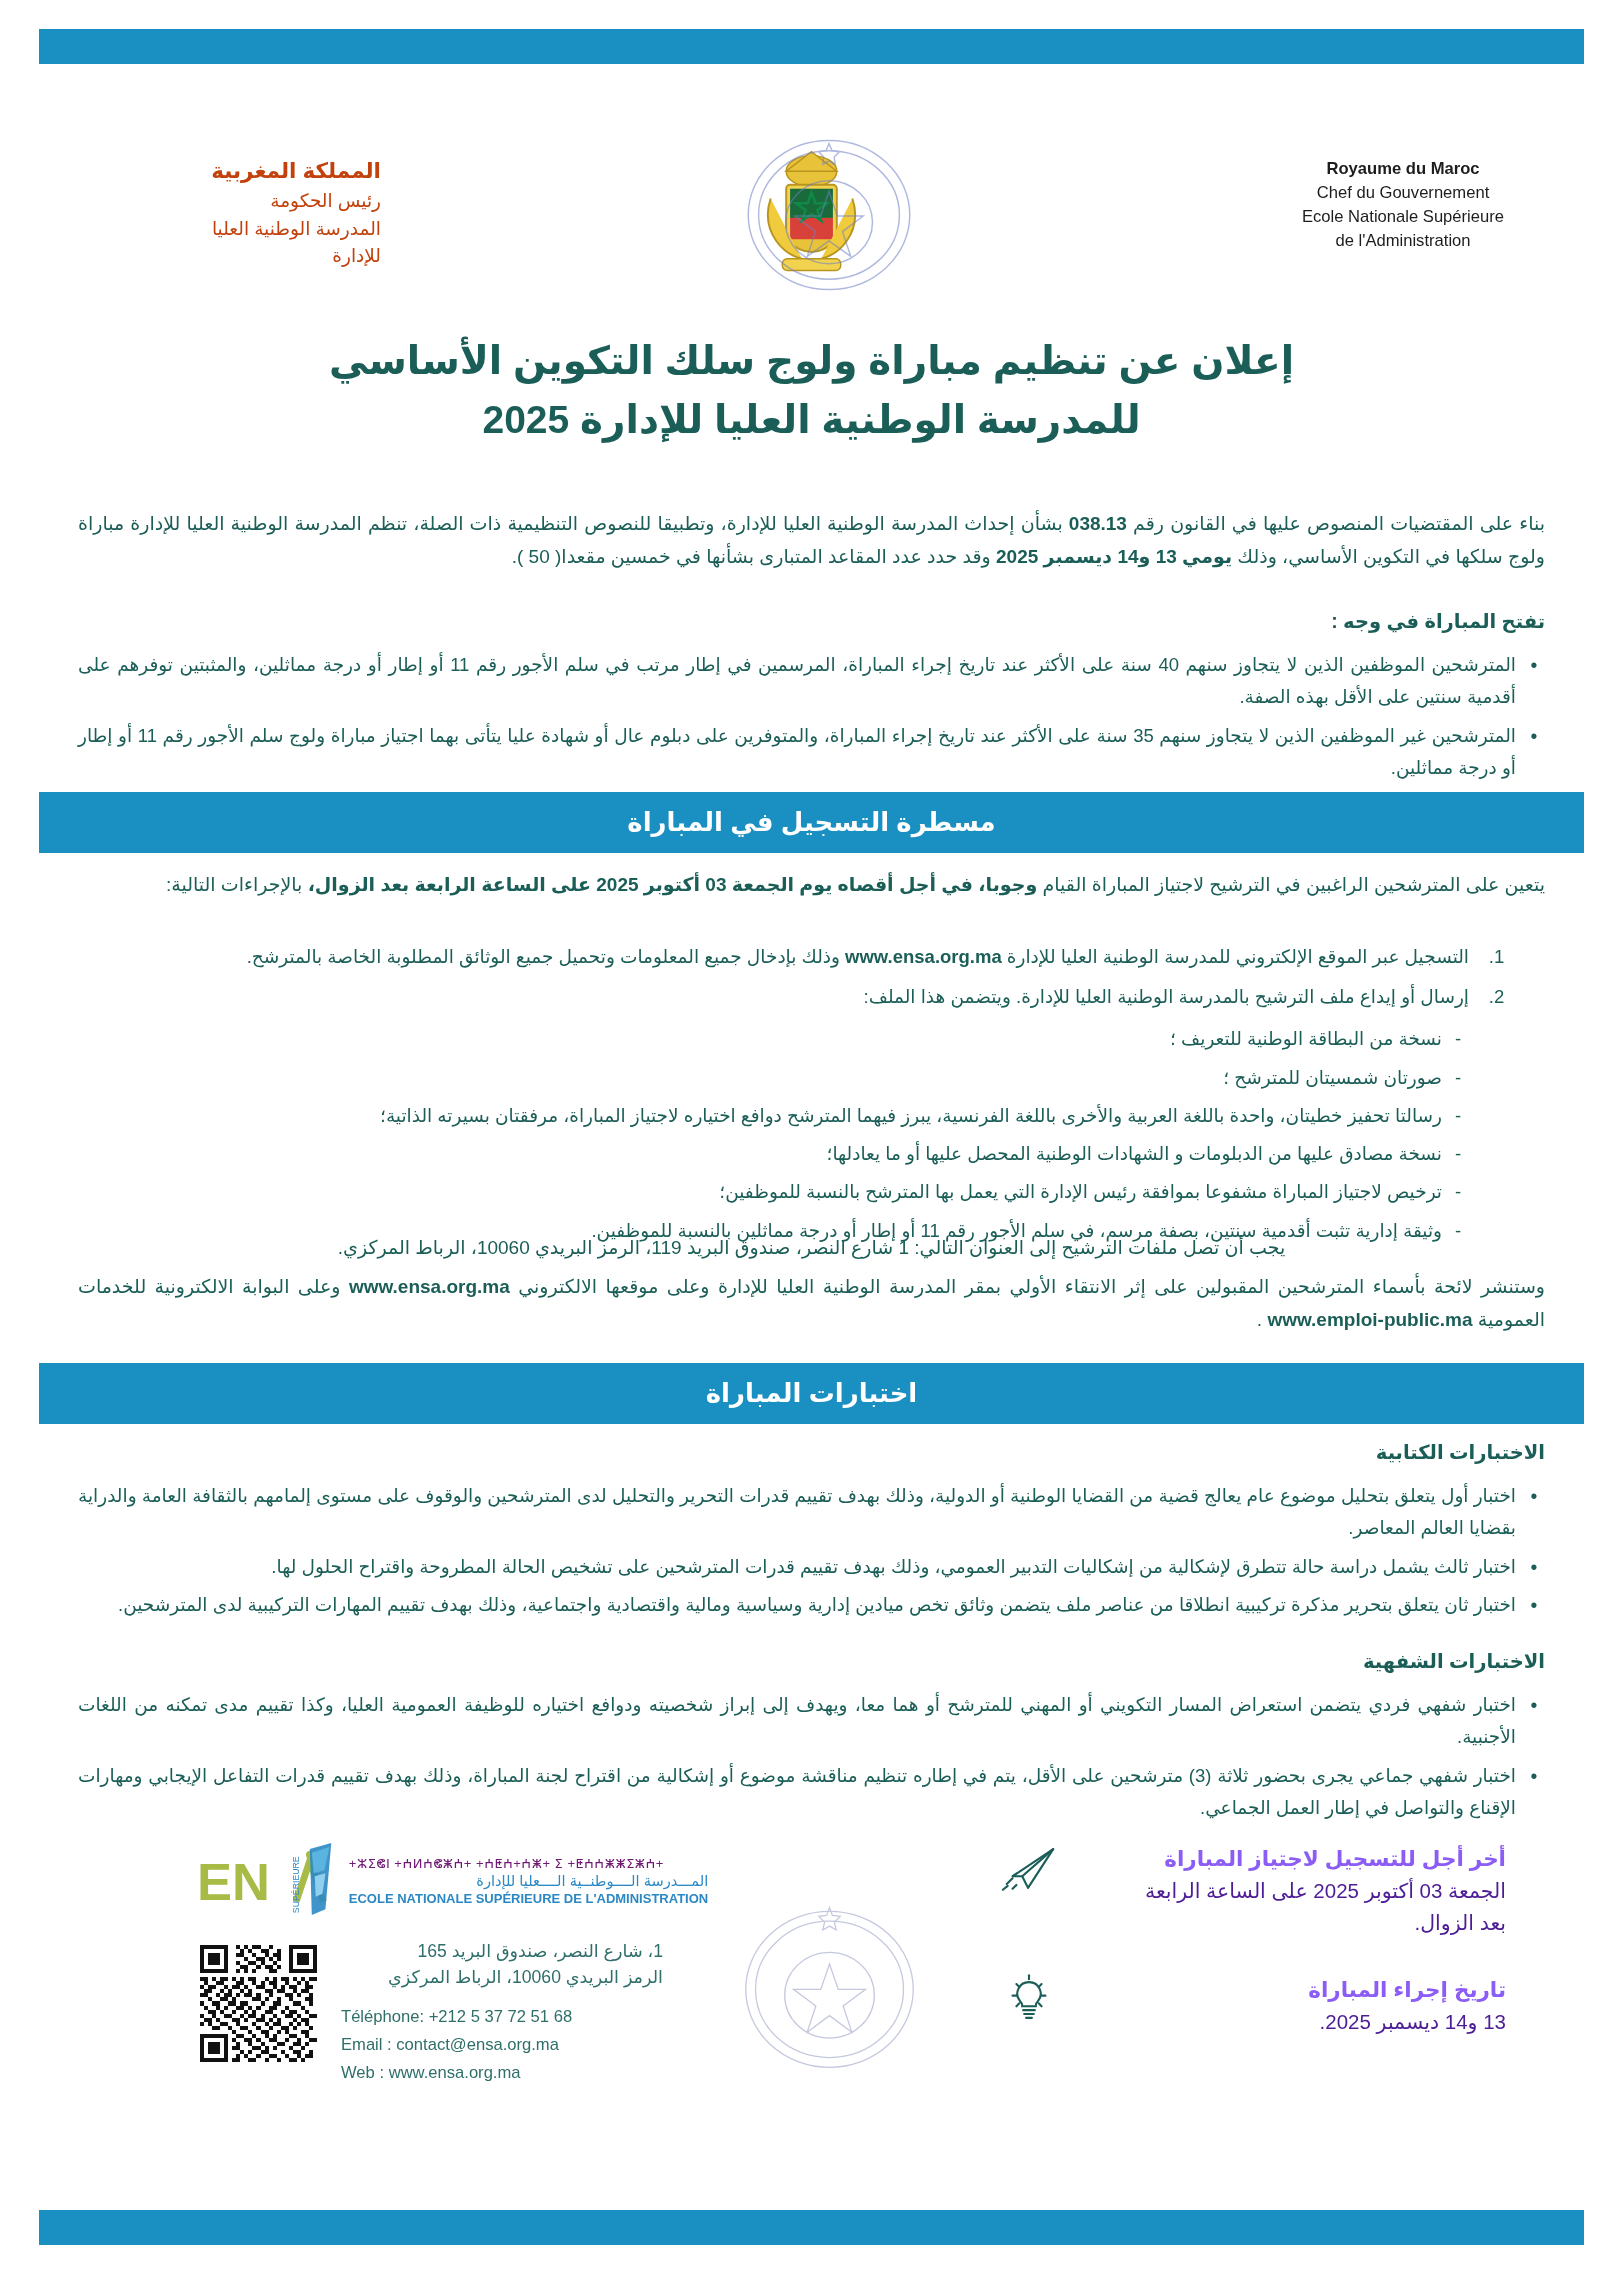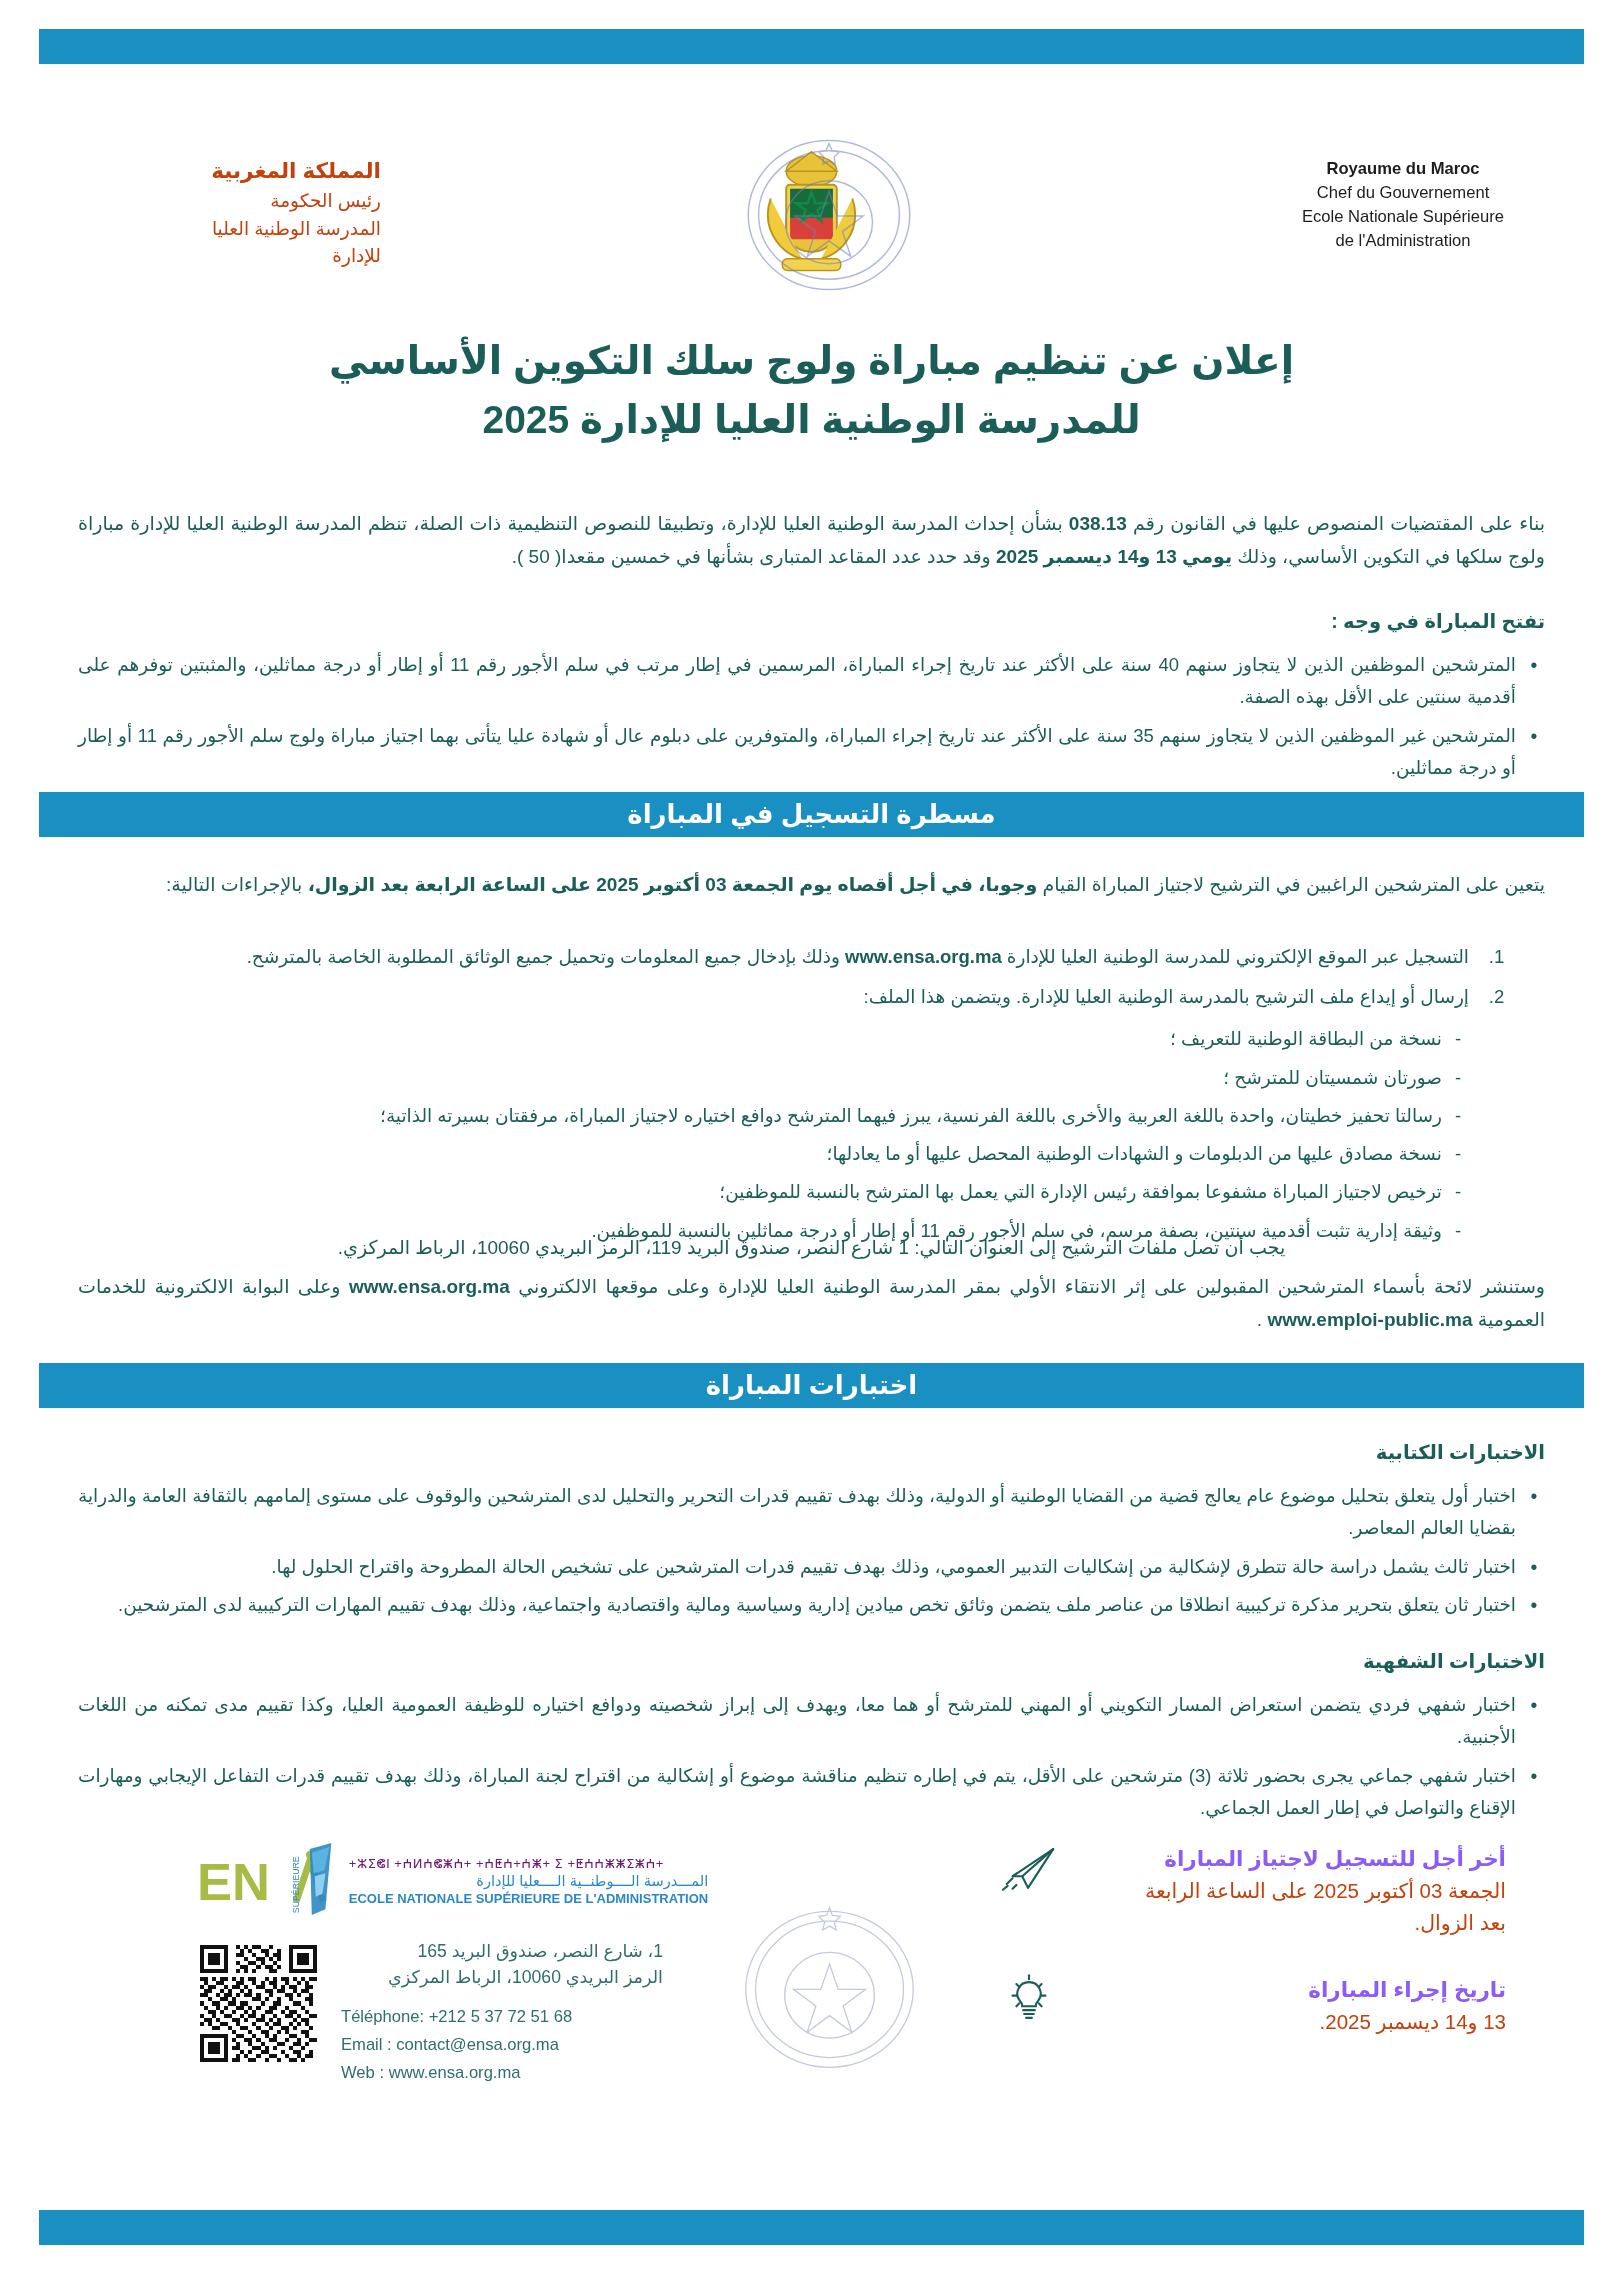--- a/index.html
+++ b/index.html
@@ -93,21 +93,21 @@
   ul.dash > li{
     position:relative;padding-right:27px;margin-bottom:6.8px;
     font-size:18.5px;line-height:1.7;text-align:right;
   }
   ul.dash > li::before{
     content:"-";position:absolute;right:7.8px;top:0;font-size:18.5px;
   }
 
   
   .secbar{
-    position:absolute;left:39px;right:39px;height:45px;
+    position:absolute;left:39px;right:39px;height:61px;
     background:#1a8fc1;display:flex;align-items:center;
     justify-content:flex-start;direction:rtl;
   }
   .secbar-inner{
     width:100%;text-align:center;color:#fff;font-size:26px;font-weight:bold;
   }
 
   
   .footer{position:absolute;left:0;right:0;top:1833px;height:351px;}
   .ena-logo{
@@ -141,21 +141,21 @@
   }
   .deadline{
     position:absolute;right:117px;top:9.8px;width:507px;direction:rtl;text-align:right;
   }
   .examdate{
     position:absolute;right:117px;top:141px;width:507px;direction:rtl;text-align:right;
   }
   .fi-row{display:flex;align-items:flex-start;justify-content:flex-end;}
   .fi-ic{width:60px;height:51px;flex:0 0 60px;margin-right:13.7px;}
   .fi-tx .t1{font-size:21.5px;font-weight:bold;color:#8b5cf6;line-height:1.5;}
-  .fi-tx .t2{font-size:20.5px;color:#c2410c;line-height:1.55;}
+  .fi-tx .t2{font-size:20.5px;color:#4c1d95;line-height:1.55;}
   .fi-tx{flex:1;}
 </style>
 </head>
 <body>
 
 <div class="page">
 
   <div class="band top"></div>
 
   <div class="header">

